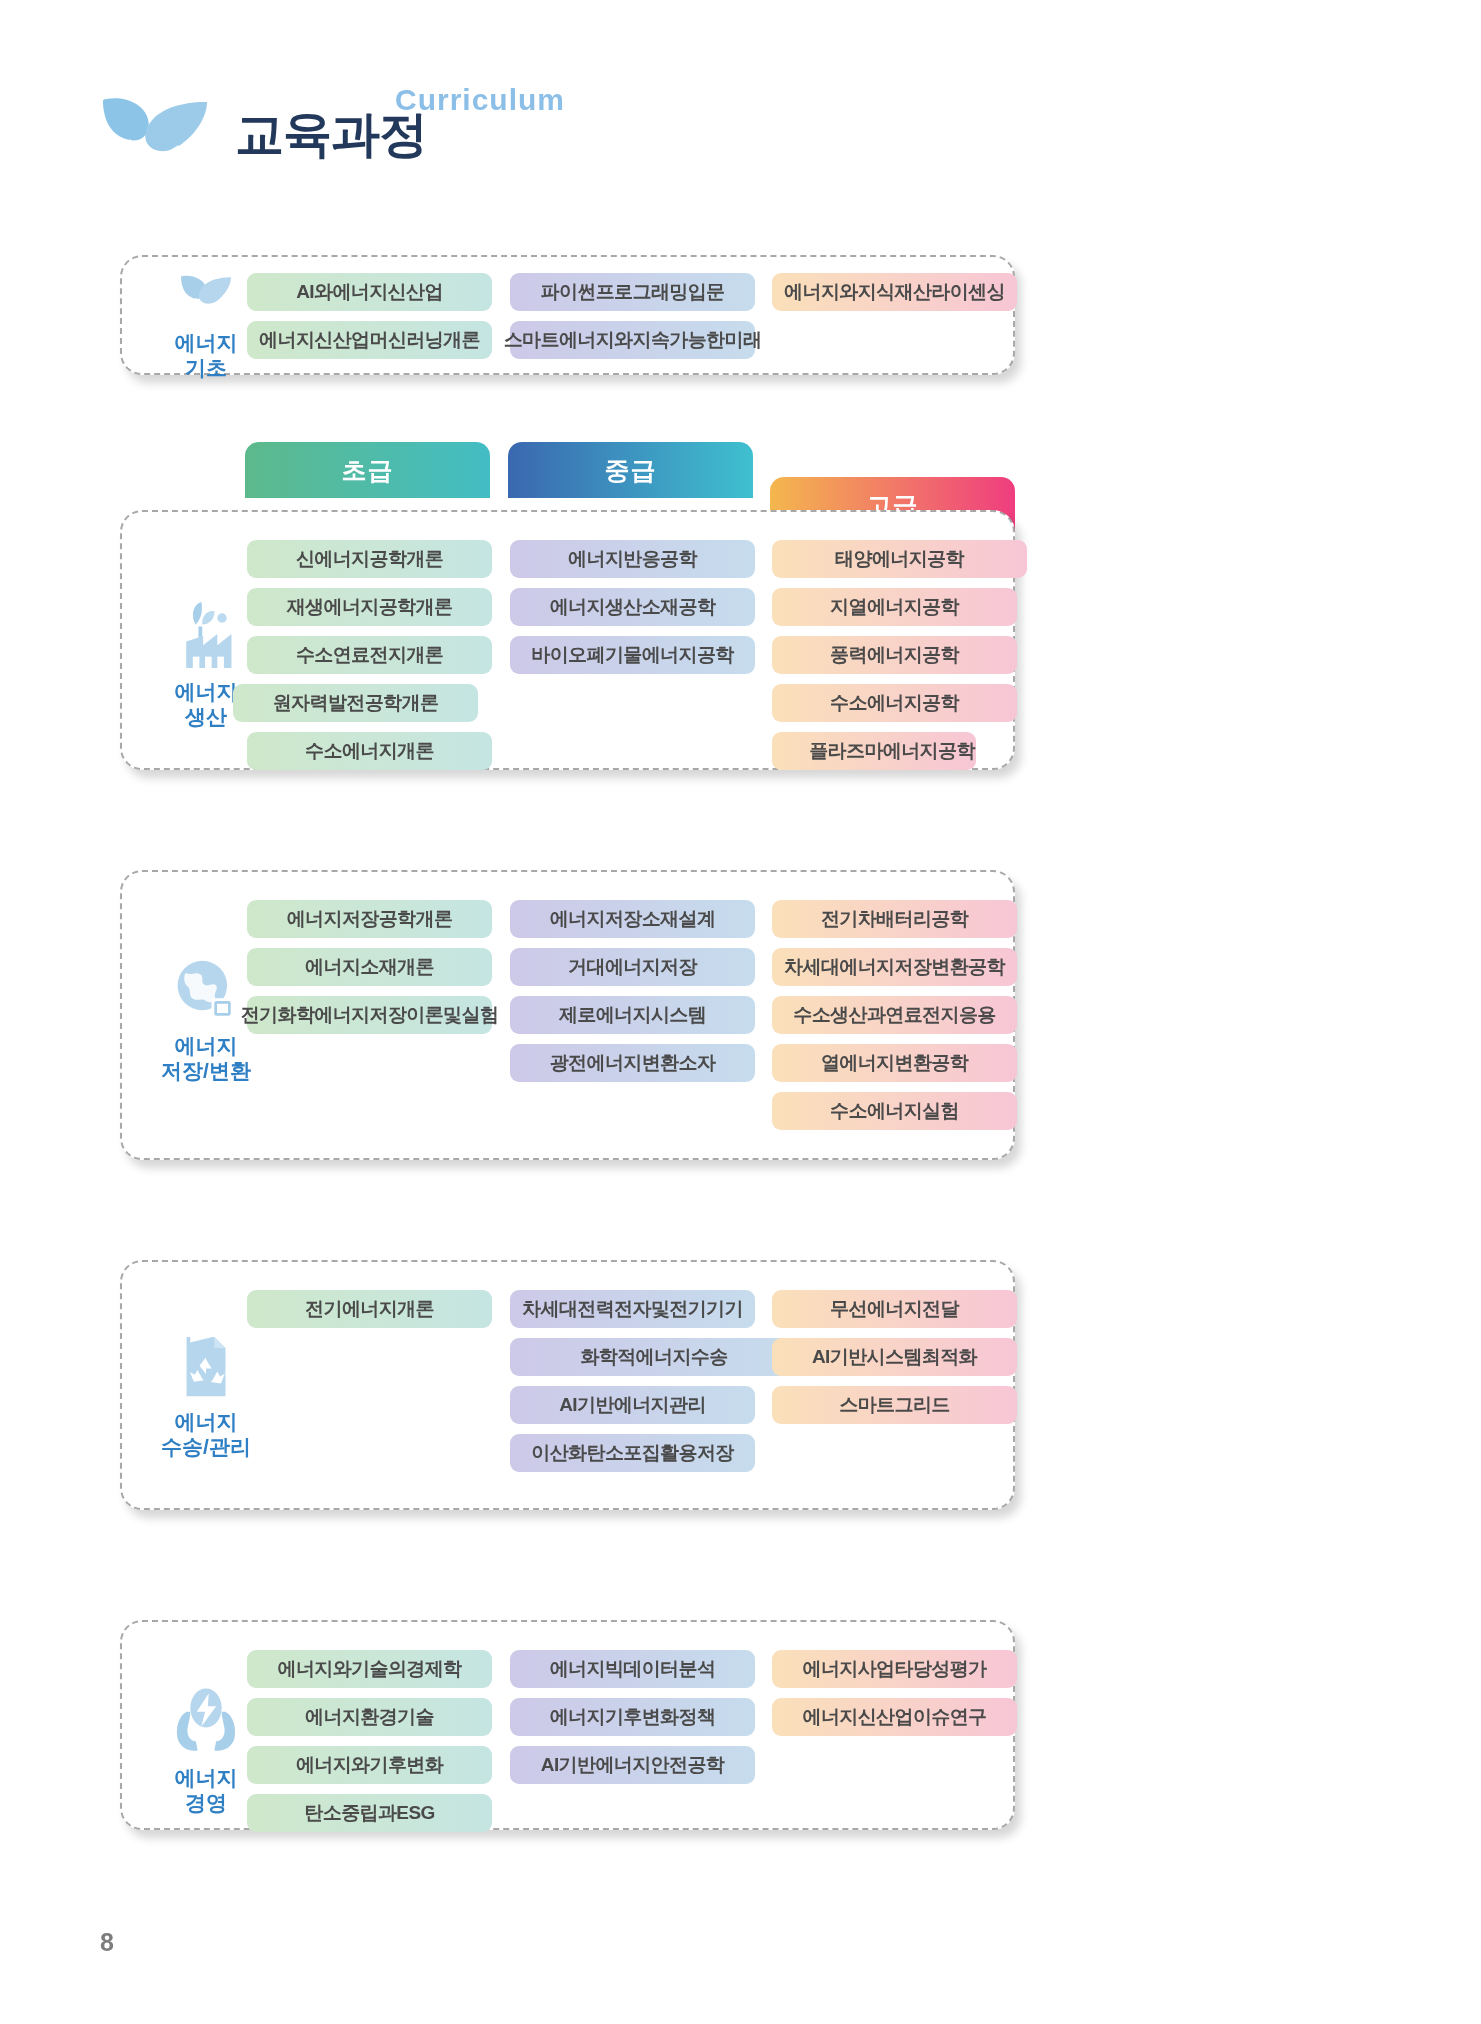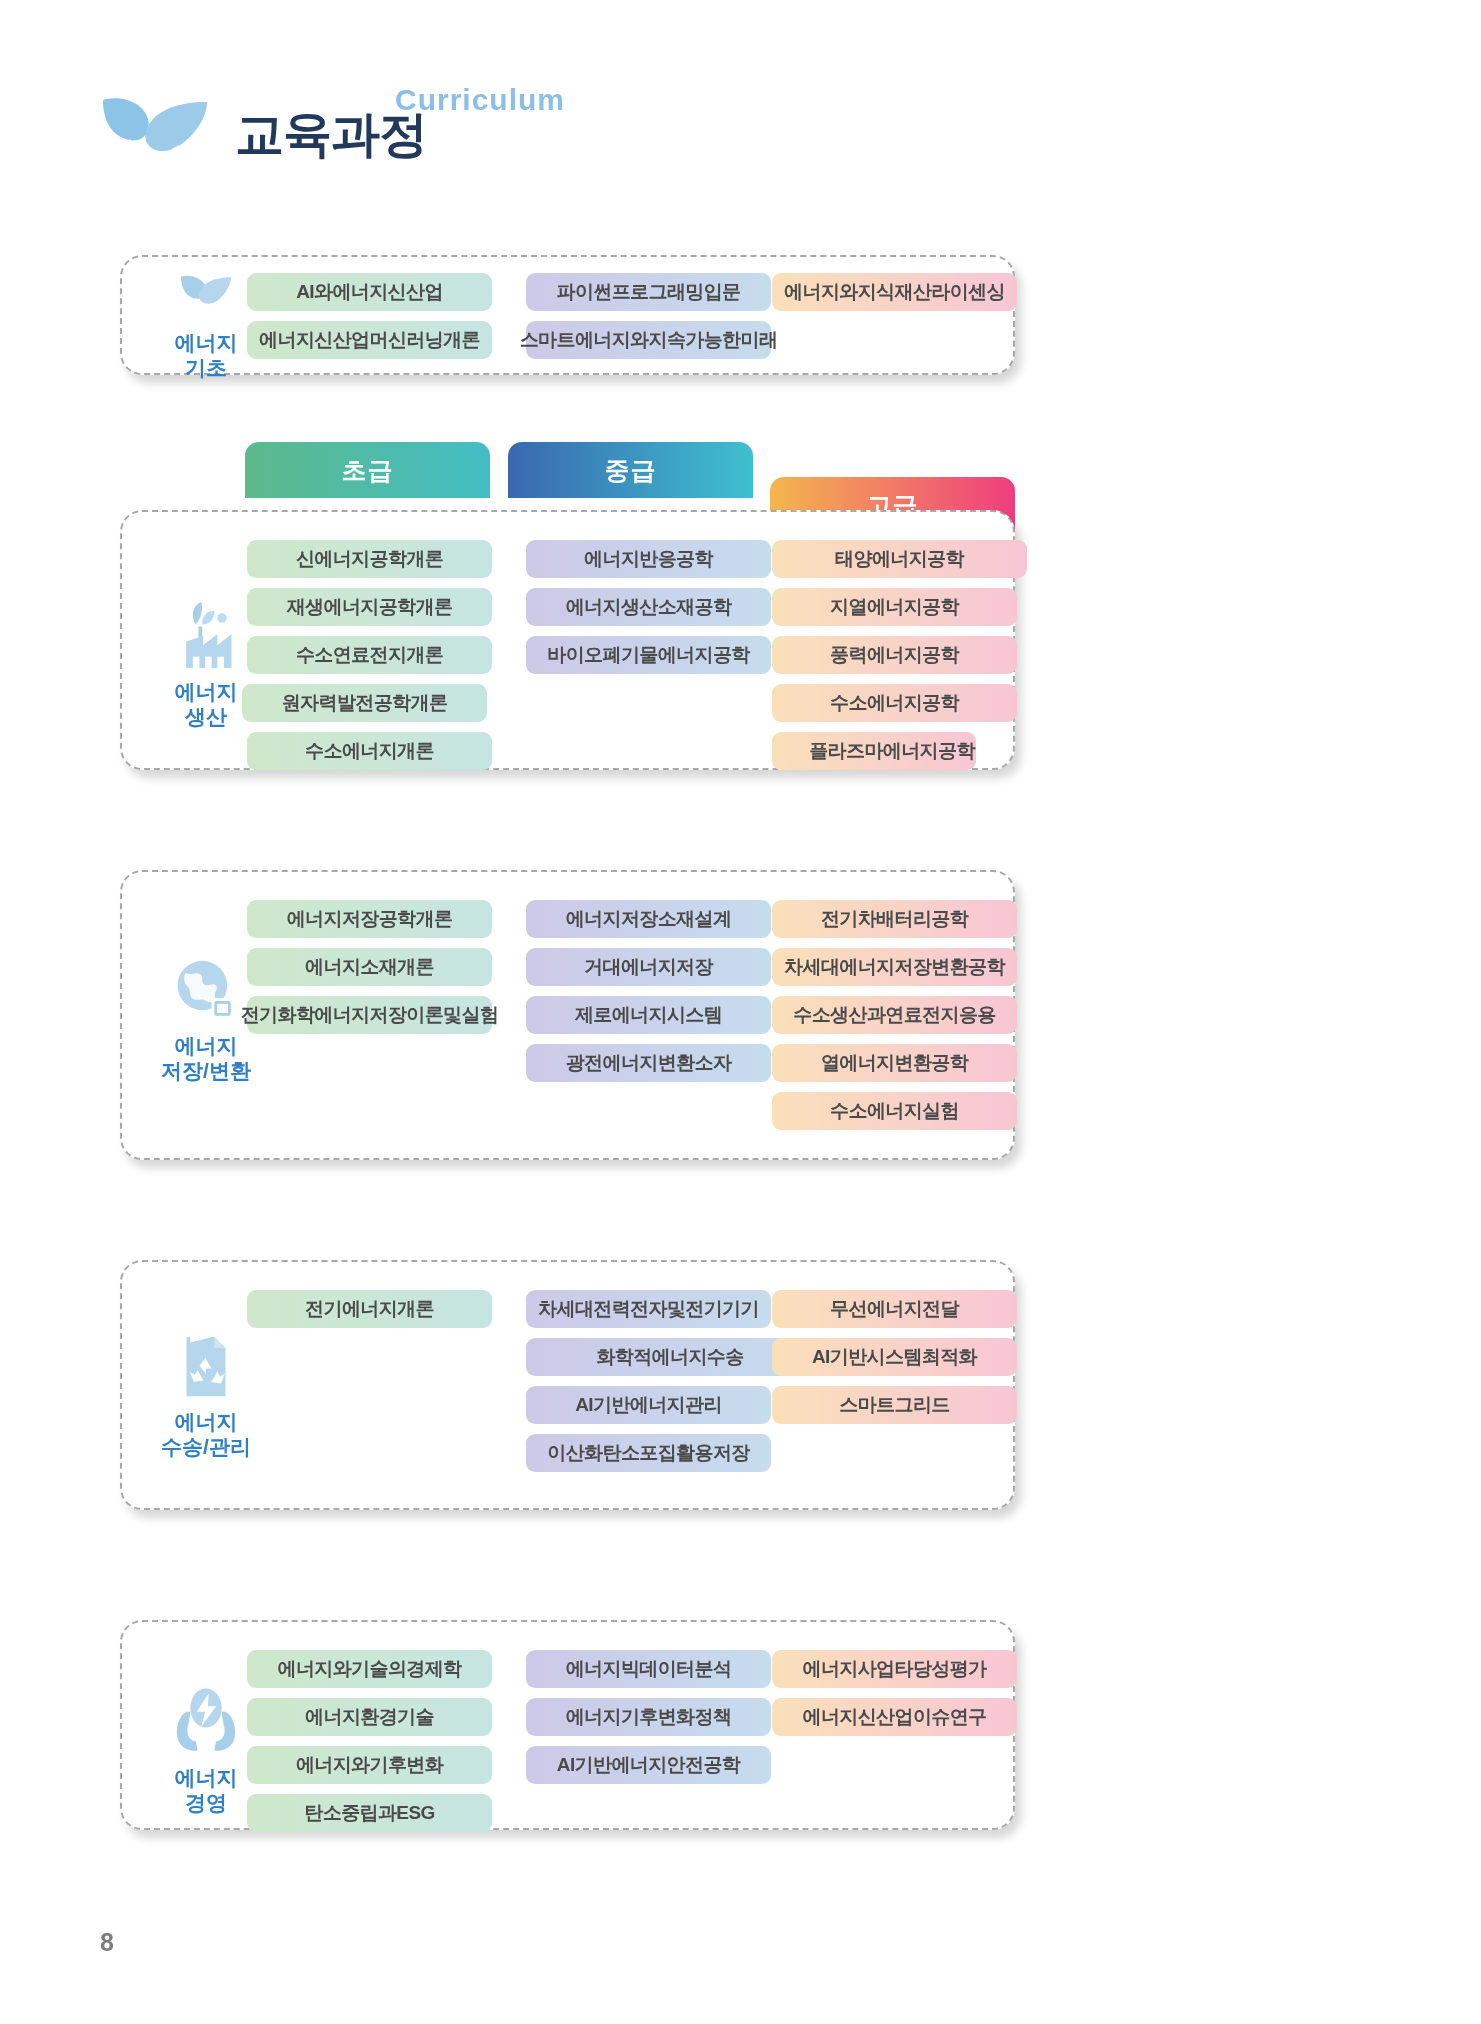--- a/index.html
+++ b/index.html
@@ -113,21 +113,21 @@
     display: flex;
     align-items: center;
     justify-content: center;
     font-size: 19px;
     font-weight: bold;
     color: #4a4a4a;
     letter-spacing: -0.6px;
     white-space: nowrap;
   }
   .pill.c0 { background: linear-gradient(90deg, #cfe8cb 0%, #c5e5e2 100%); }
-  .pill.c1 { background: linear-gradient(90deg, #cdc9e8 0%, #c6dced 100%); margin-left: 16px; }
+  .pill.c1 { background: linear-gradient(90deg, #cdc9e8 0%, #c6dced 100%); }
   .pill.c2 { background: linear-gradient(90deg, #fae0b9 0%, #f7c6d6 100%); }
 
   
   .page-num {
     position: absolute;
     left: 100px;
     top: 1928px;
     font-size: 25px;
     font-weight: bold;
     color: #7d7d7d;
@@ -188,21 +188,21 @@
       <rect x="34" y="62" width="7" height="12" fill="#ffffff"></rect>
       <rect x="47" y="62" width="7" height="12" fill="#ffffff"></rect>
     </svg>
           </div>
           <div class="sec-label">에너지
 생산</div>
         </div>
         <div class="pill c0" style="left: 125px; width: 245px; top: 28px;">신에너지공학개론</div>
         <div class="pill c0" style="left: 125px; width: 245px; top: 76px;">재생에너지공학개론</div>
         <div class="pill c0" style="left: 125px; width: 245px; top: 124px;">수소연료전지개론</div>
-        <div class="pill c0" style="left: 120px; width: 245px; top: 172px;">원자력발전공학개론</div>
+        <div class="pill c0" style="left: 111px; width: 245px; top: 172px;">원자력발전공학개론</div>
         <div class="pill c0" style="left: 125px; width: 245px; top: 220px;">수소에너지개론</div>
         <div class="pill c1" style="left: 388px; width: 245px; top: 28px;">에너지반응공학</div>
         <div class="pill c1" style="left: 388px; width: 245px; top: 76px;">에너지생산소재공학</div>
         <div class="pill c1" style="left: 388px; width: 245px; top: 124px;">바이오폐기물에너지공학</div>
         <div class="pill c2" style="left: 650px; width: 255px; top: 28px;">태양에너지공학</div>
         <div class="pill c2" style="left: 650px; width: 245px; top: 76px;">지열에너지공학</div>
         <div class="pill c2" style="left: 650px; width: 245px; top: 124px;">풍력에너지공학</div>
         <div class="pill c2" style="left: 650px; width: 245px; top: 172px;">수소에너지공학</div>
         <div class="pill c2" style="left: 650px; width: 204px; top: 220px; padding-left: 36px;">플라즈마에너지공학</div>
       </div>

